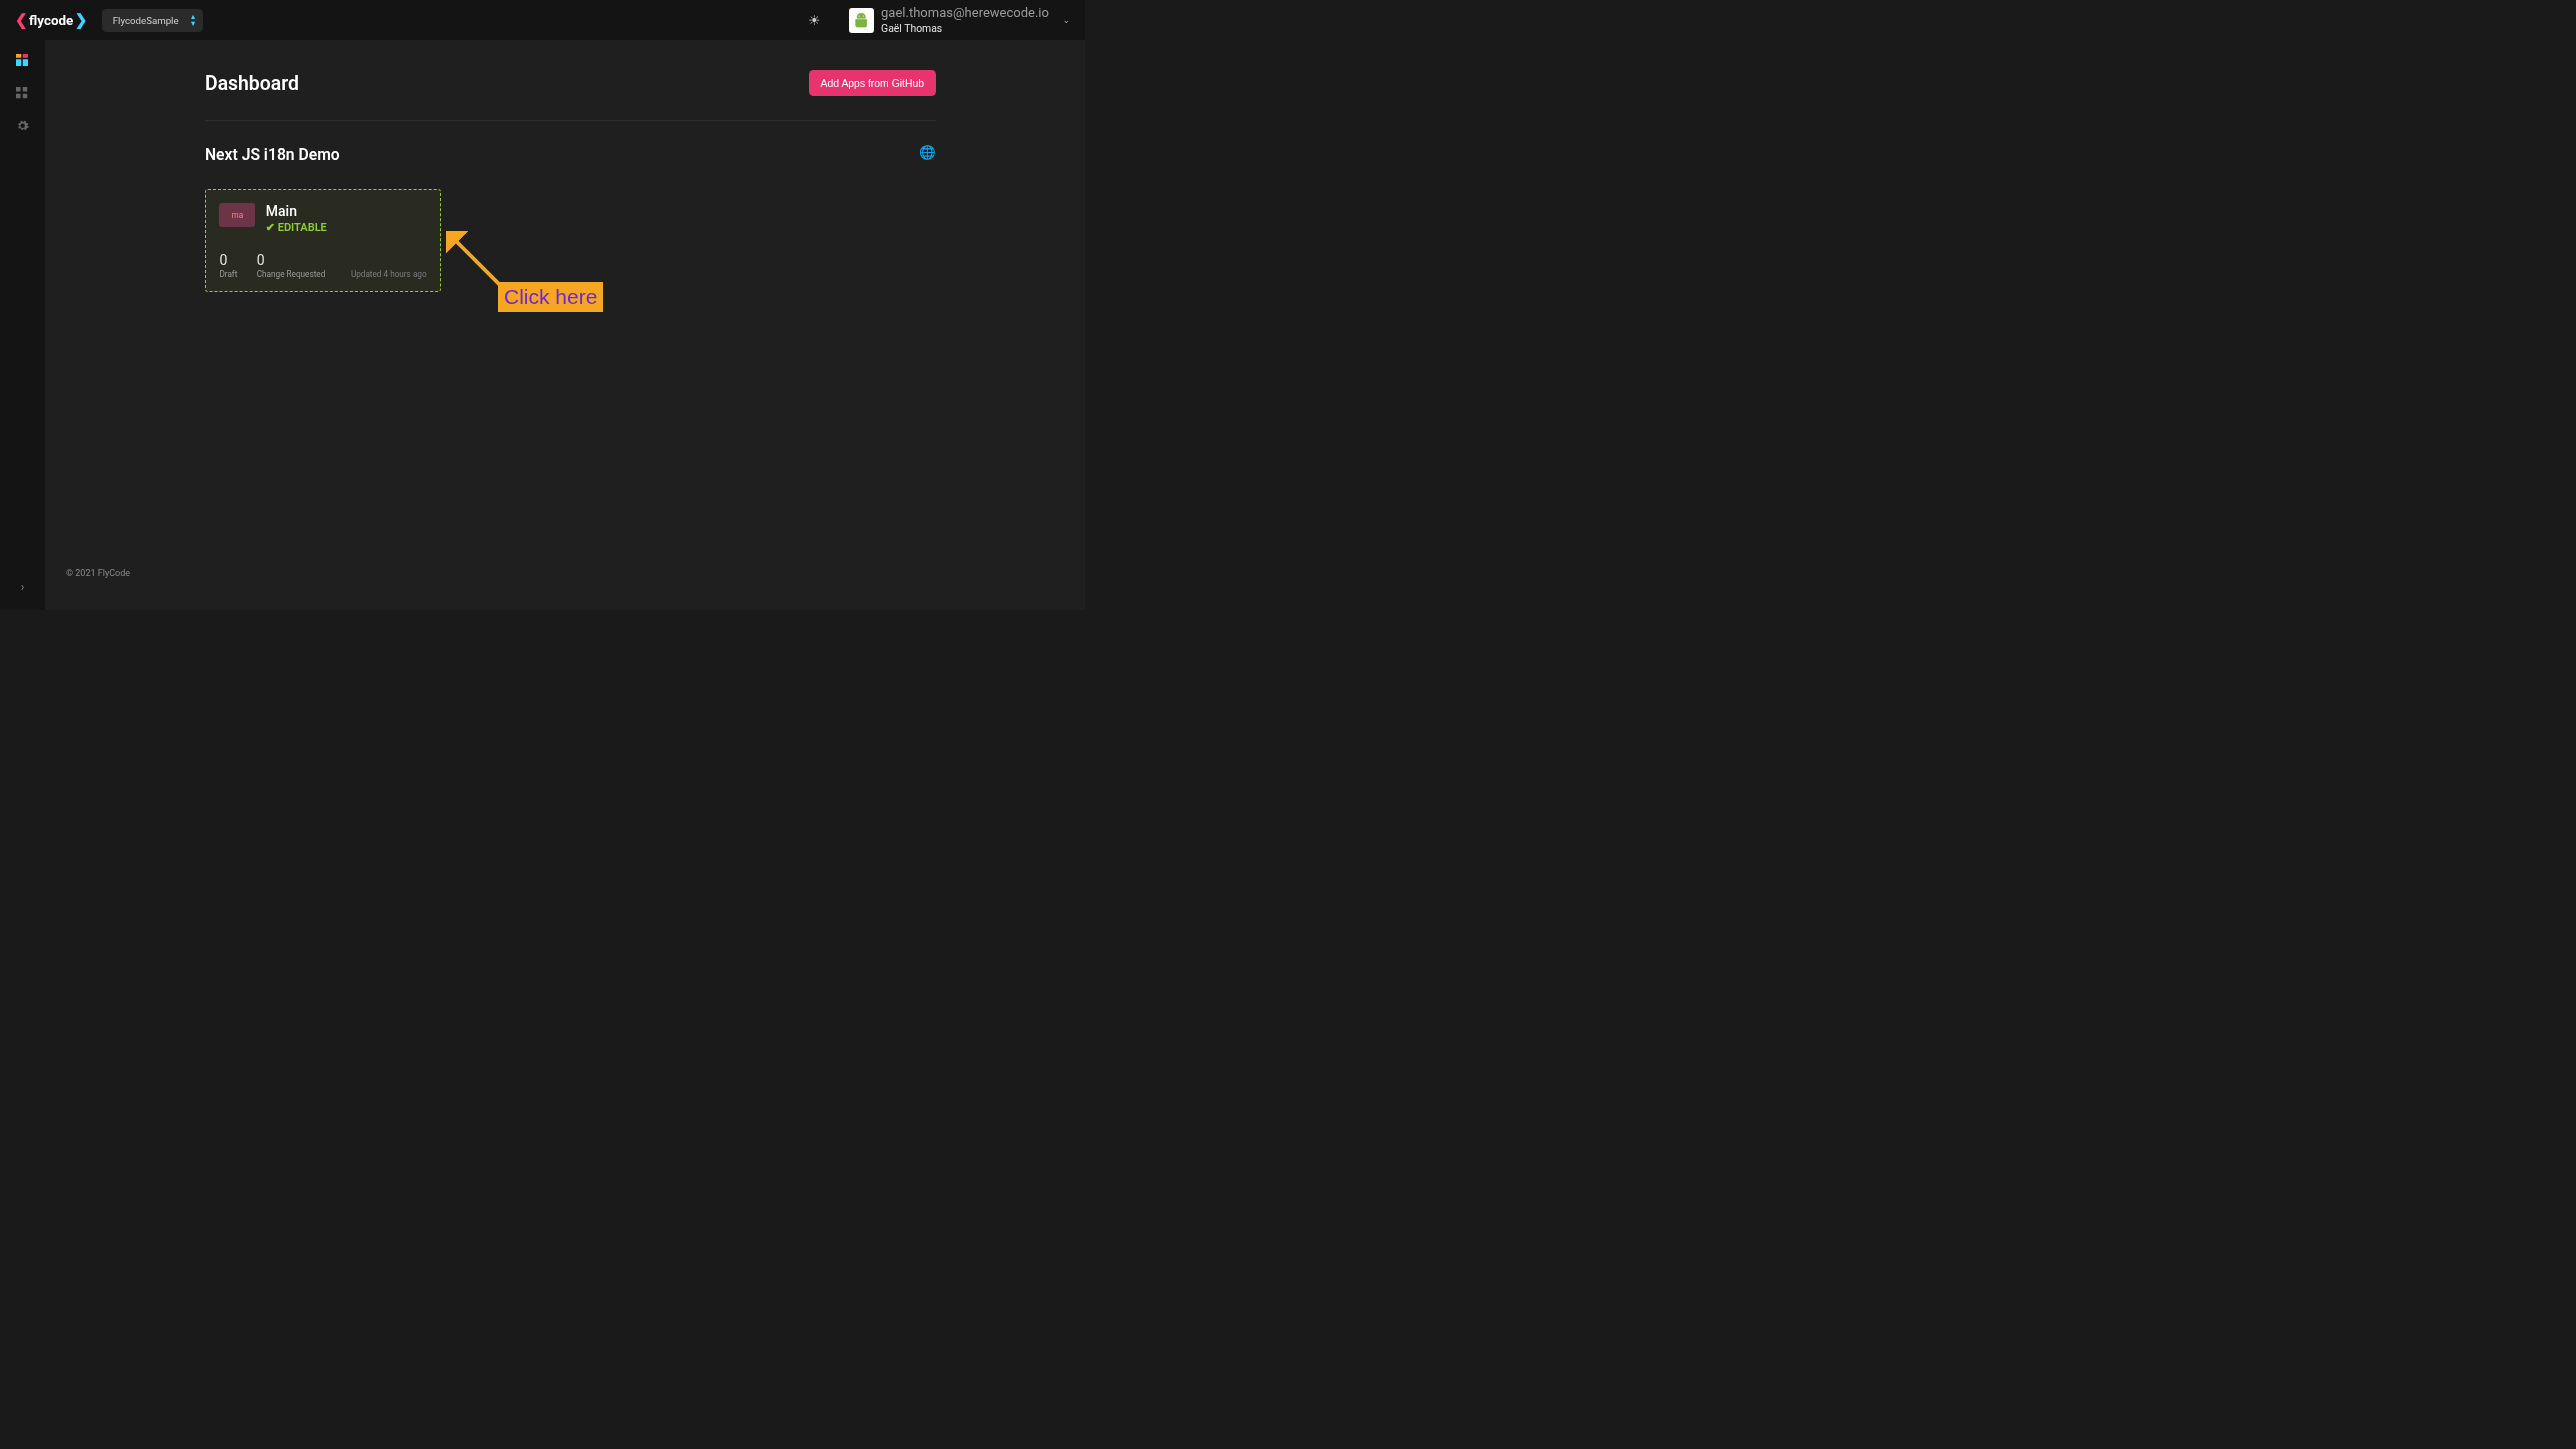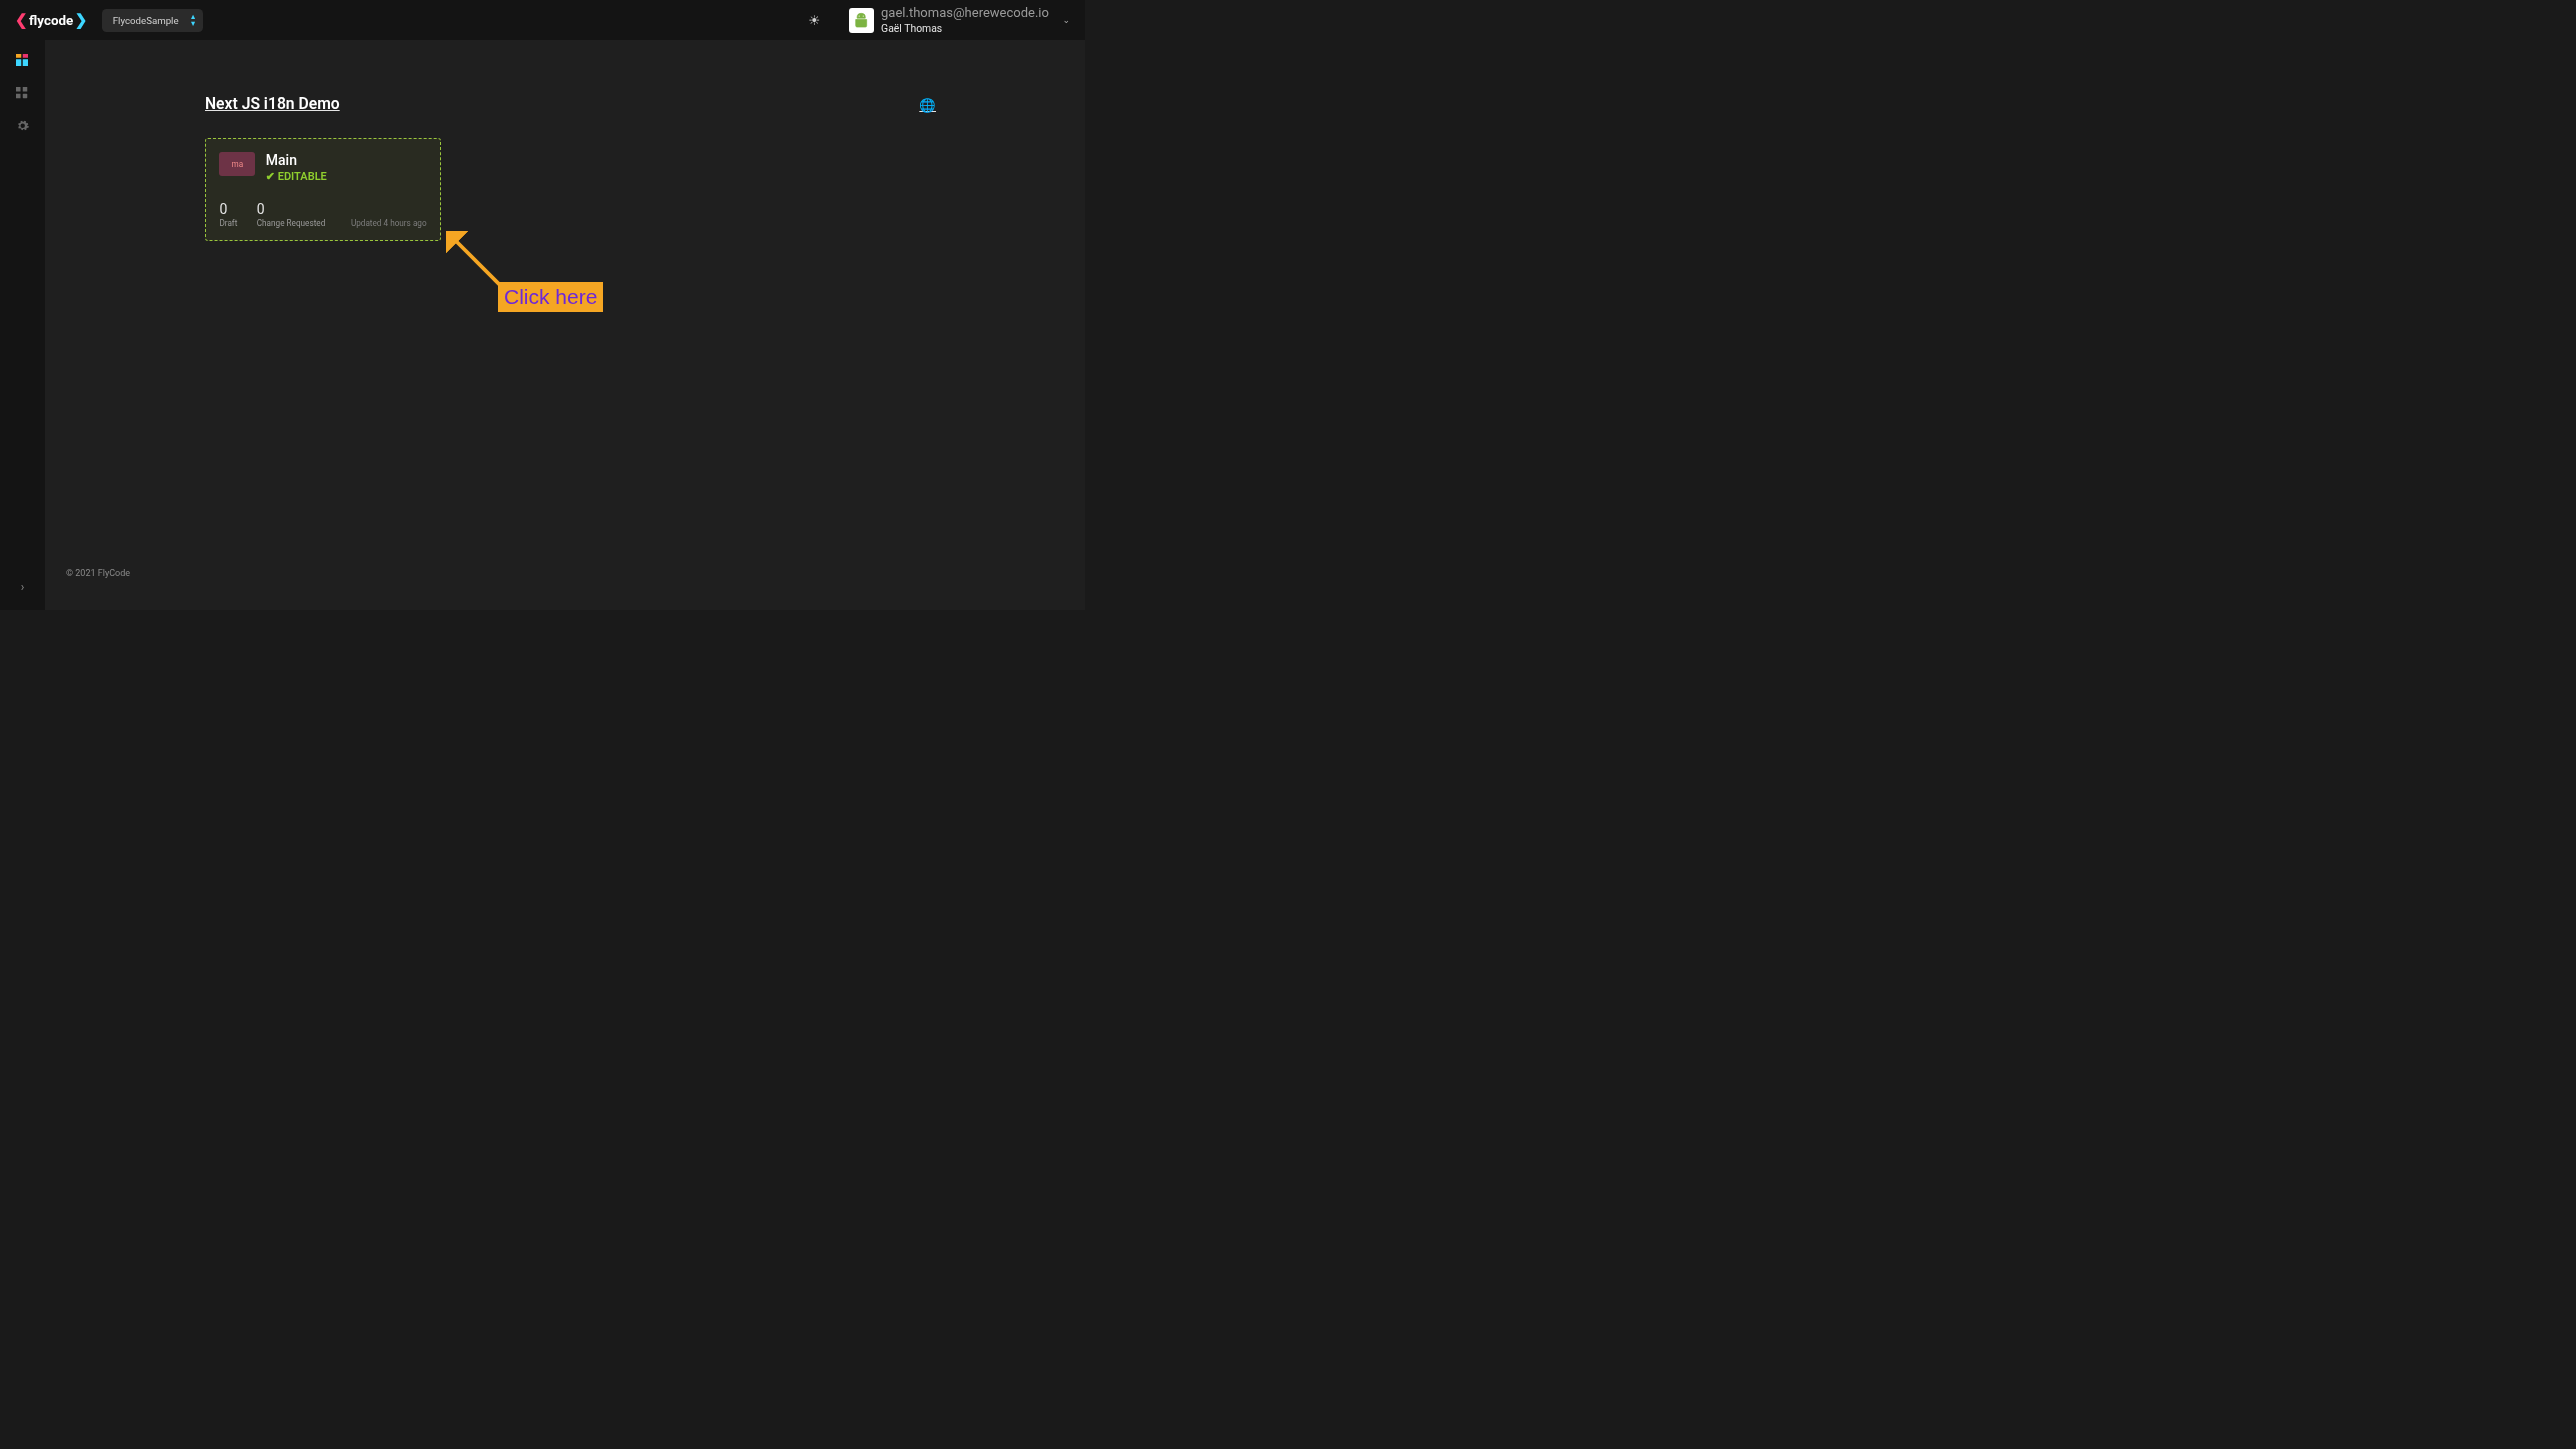--- a/index.html
+++ b/index.html
@@ -70,21 +70,21 @@
 .add-btn {
   background:#e8336e;
   color:#fff;
   border:none;
   border-radius:4.5px;
   padding:7.5px 12px;
   font-size:10.4px;
   font-weight:500;
   cursor:pointer;
 }
-.project-row { display:flex; justify-content:space-between; align-items:flex-end; margin-top:24px;text-decoration:underline; }
+.project-row { display:flex; justify-content:space-between; align-items:flex-start; margin-top:24px; }
 .project-name { font-size:15.7px; font-weight:600; color:#fff; }
 .globe { color:#bbb; font-size:13.4px; cursor:pointer; }
 .card {
   margin-top:25px;
   width:236px;
   border:0.7px dashed #9ac63c;
   border-radius:3px;
   background:rgba(140,160,60,0.10);
   padding:13.4px 13.4px 12px 13.4px;
   cursor:pointer;
@@ -174,20 +174,24 @@
     <svg width="13.4" height="13.4" viewBox="0 0 24 24">
         <path fill="#666" d="M12 8a4 4 0 100 8 4 4 0 000-8zm9 4l2 1-1 3-2-.5a8 8 0 01-1.5 1.5l.5 2-3 1-1-2a8 8 0 01-2 0l-1 2-3-1 .5-2A8 8 0 017 16.5L5 17l-1-3 2-1a8 8 0 010-2l-2-1 1-3 2 .5A8 8 0 018.5 6L8 4l3-1 1 2a8 8 0 012 0l1-2 3 1-.5 2A8 8 0 0119 7.5l2-.5 1 3-2 1a8 8 0 010 2z"></path>
       </svg>
   </div>
   <div class="side-collapse">
     <span>›</span>
   </div>
 </div>
 
 <div class="main">
+  <div class="header-row">
+    <h1 class="page-title">Dashboard</h1>
+    <button class="add-btn">Add Apps from GitHub</button>
+  </div>
   <div class="project-row">
     <div class="project-name">Next JS i18n Demo</div>
     <div class="globe">🌐</div>
   </div>
   <div class="card">
     <div class="card-head">
       <div class="card-avatar">ma</div>
       <div>
         <div class="card-title">Main</div>
         <div class="editable">✔ EDITABLE</div>

